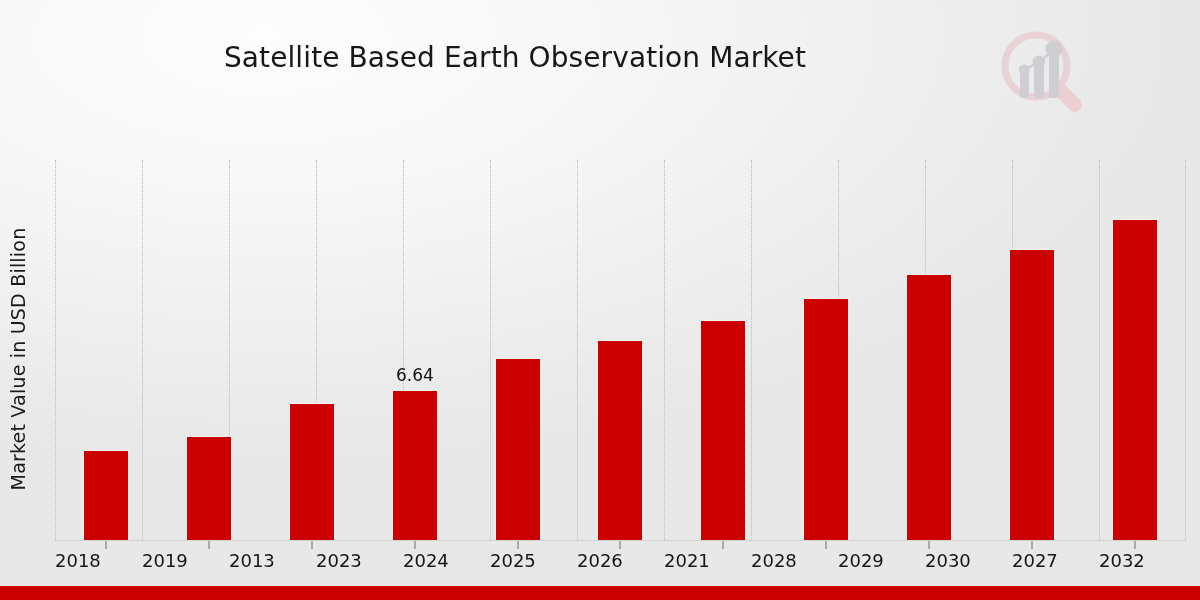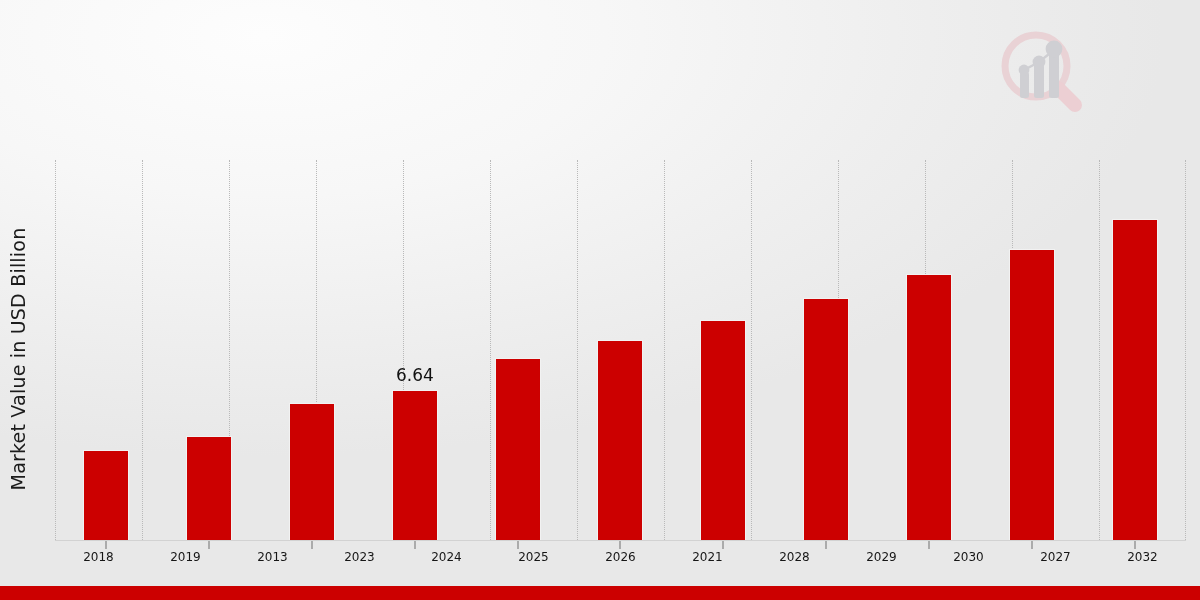--- a/index.html
+++ b/index.html
@@ -134,39 +134,40 @@
   }
 
   #x-tick-labels {
     position: absolute;
     left: 55px; top: 400px;
     width: 1131px;
     display: flex;
   }
   .x-tick-label {
     flex: 1 1 0;
-    text-align: center;
-    font-size: 12px;
+    text-align: left;
+    font-size: 18px;
     color: #161616;
   }
 
   
   #footer-band {
     position: absolute;
     left: 0; bottom: 0;
     width: 1200px; height: 14px;
     background: #cc0000;
   }
 </style>
 </head>
 <body>
 
 <div id="page">
 
   <div id="header">
+    <div id="chart-title">Satellite Based Earth Observation Market</div>
 
     <div id="brand-logo">
       <svg width="96" height="96" viewBox="0 0 96 96" xmlns="http://www.w3.org/2000/svg">
 
         <circle cx="43" cy="42" r="31" fill="none" stroke="#e9d2d5" stroke-width="7"></circle>
 
         <path d="M65 64 L82 81" stroke="#eccfd3" stroke-width="14" stroke-linecap="round"></path>
 
         <rect x="27" y="48" width="9" height="26" rx="2.5" fill="#cfcfd3"></rect>
         <rect x="41" y="40" width="10" height="34" rx="2.5" fill="#cfcfd3"></rect>

